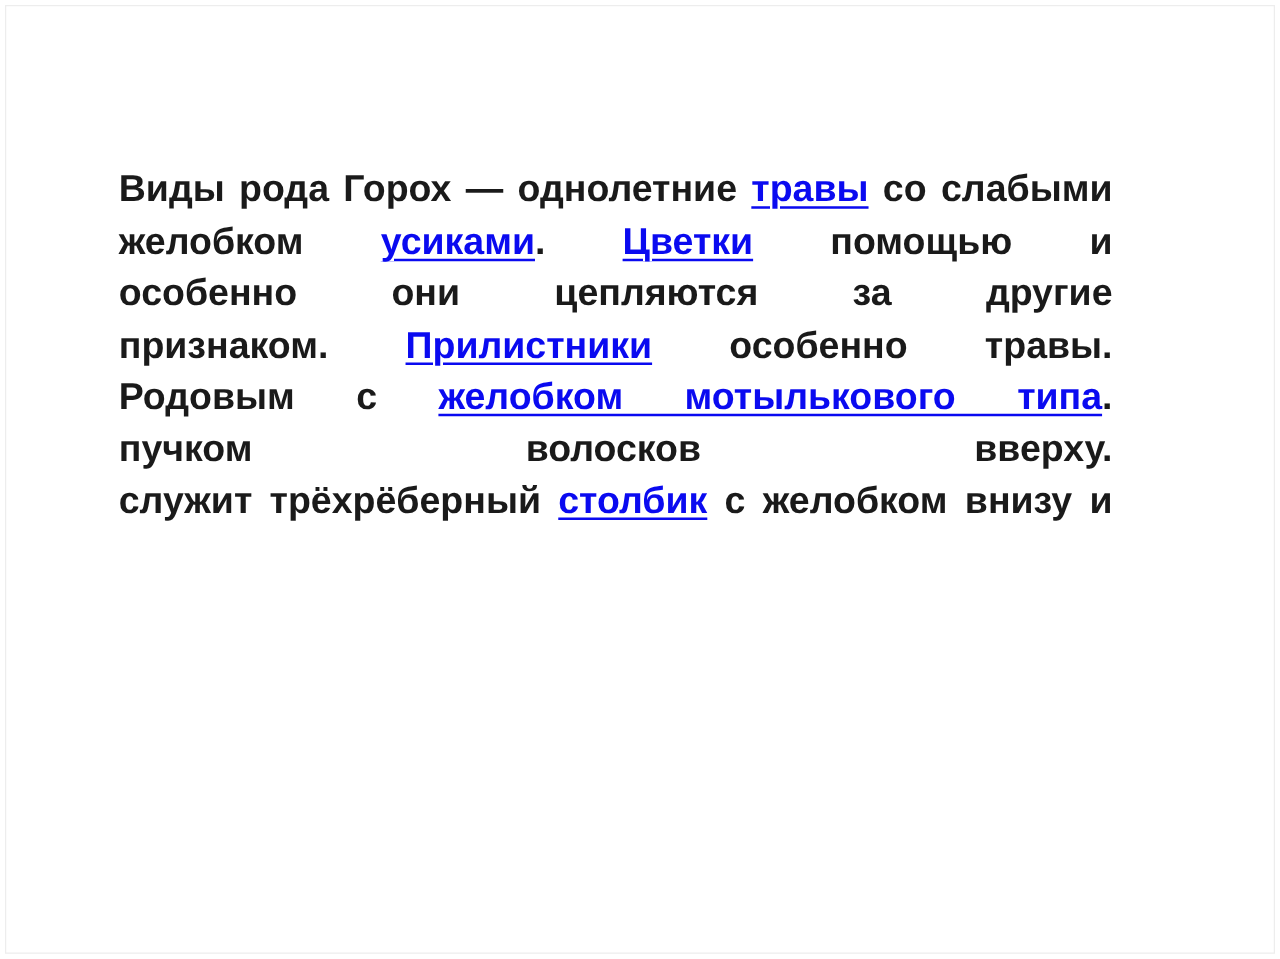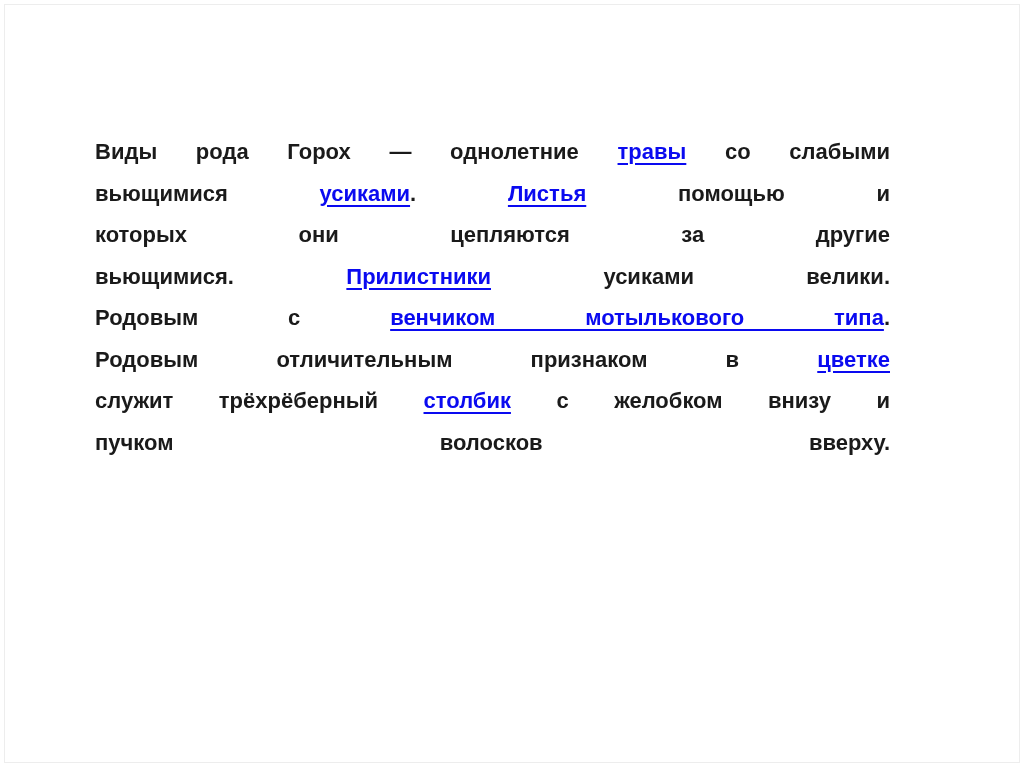--- a/index.html
+++ b/index.html
@@ -18,21 +18,21 @@
     position: absolute;
     inset: 4px;
     border: 1px solid #ededed;
     pointer-events: none;
   }
   .textblock {
     position: absolute;
     left: 95px;
     top: 131px;
     width: 795px;
-    font-size: 22px;
+    font-size: 30px;
     font-weight: bold;
     line-height: 41.5px;
     color: #1a1a1a;
   }
   .line {
     text-align: justify;
     text-align-last: justify;
   }
   .seg {
     color: #1a1a1a;
@@ -46,20 +46,19 @@
     cursor: pointer;
   }
 </style>
 </head>
 <body>
 
 <div class="slide-frame"></div>
 
 <div class="textblock">
   <div class="line"><span class="seg">Виды рода Горох — однолетние </span><span class="seg link">травы</span><span class="seg"> со слабыми</span></div>
-  <div class="line"><span class="seg">вьющимися </span><span class="seg link">усиками</span><span class="seg">. </span><span class="seg link">Листья</span><span class="seg"> помощью и</span></div>
-  <div class="line"><span class="seg">которых они цепляются за другие</span></div>
-  <div class="line"><span class="seg">вьющимися. </span><span class="seg link">Прилистники</span><span class="seg"> усиками велики.</span></div>
-  <div class="line"><span class="seg">Родовым с </span><span class="seg link">венчиком мотылькового типа</span><span class="seg">.</span></div>
-  <div class="line"><span class="seg">Родовым отличительным признаком в </span><span class="seg link">цветке</span></div>
+  <div class="line"><span class="seg">желобком </span><span class="seg link">усиками</span><span class="seg">. </span><span class="seg link">Цветки</span><span class="seg"> помощью и</span></div>
+  <div class="line"><span class="seg">особенно они цепляются за другие</span></div>
+  <div class="line"><span class="seg">признаком. </span><span class="seg link">Прилистники</span><span class="seg"> особенно травы.</span></div>
+  <div class="line"><span class="seg">Родовым с </span><span class="seg link">желобком мотылькового типа</span><span class="seg">.</span></div>
+  <div class="line"><span class="seg">пучком волосков вверху.</span></div>
   <div class="line"><span class="seg">служит трёхрёберный </span><span class="seg link">столбик</span><span class="seg"> с желобком внизу и</span></div>
-  <div class="line"><span class="seg">пучком волосков вверху.</span></div>
 </div>
 
 </body></html>

